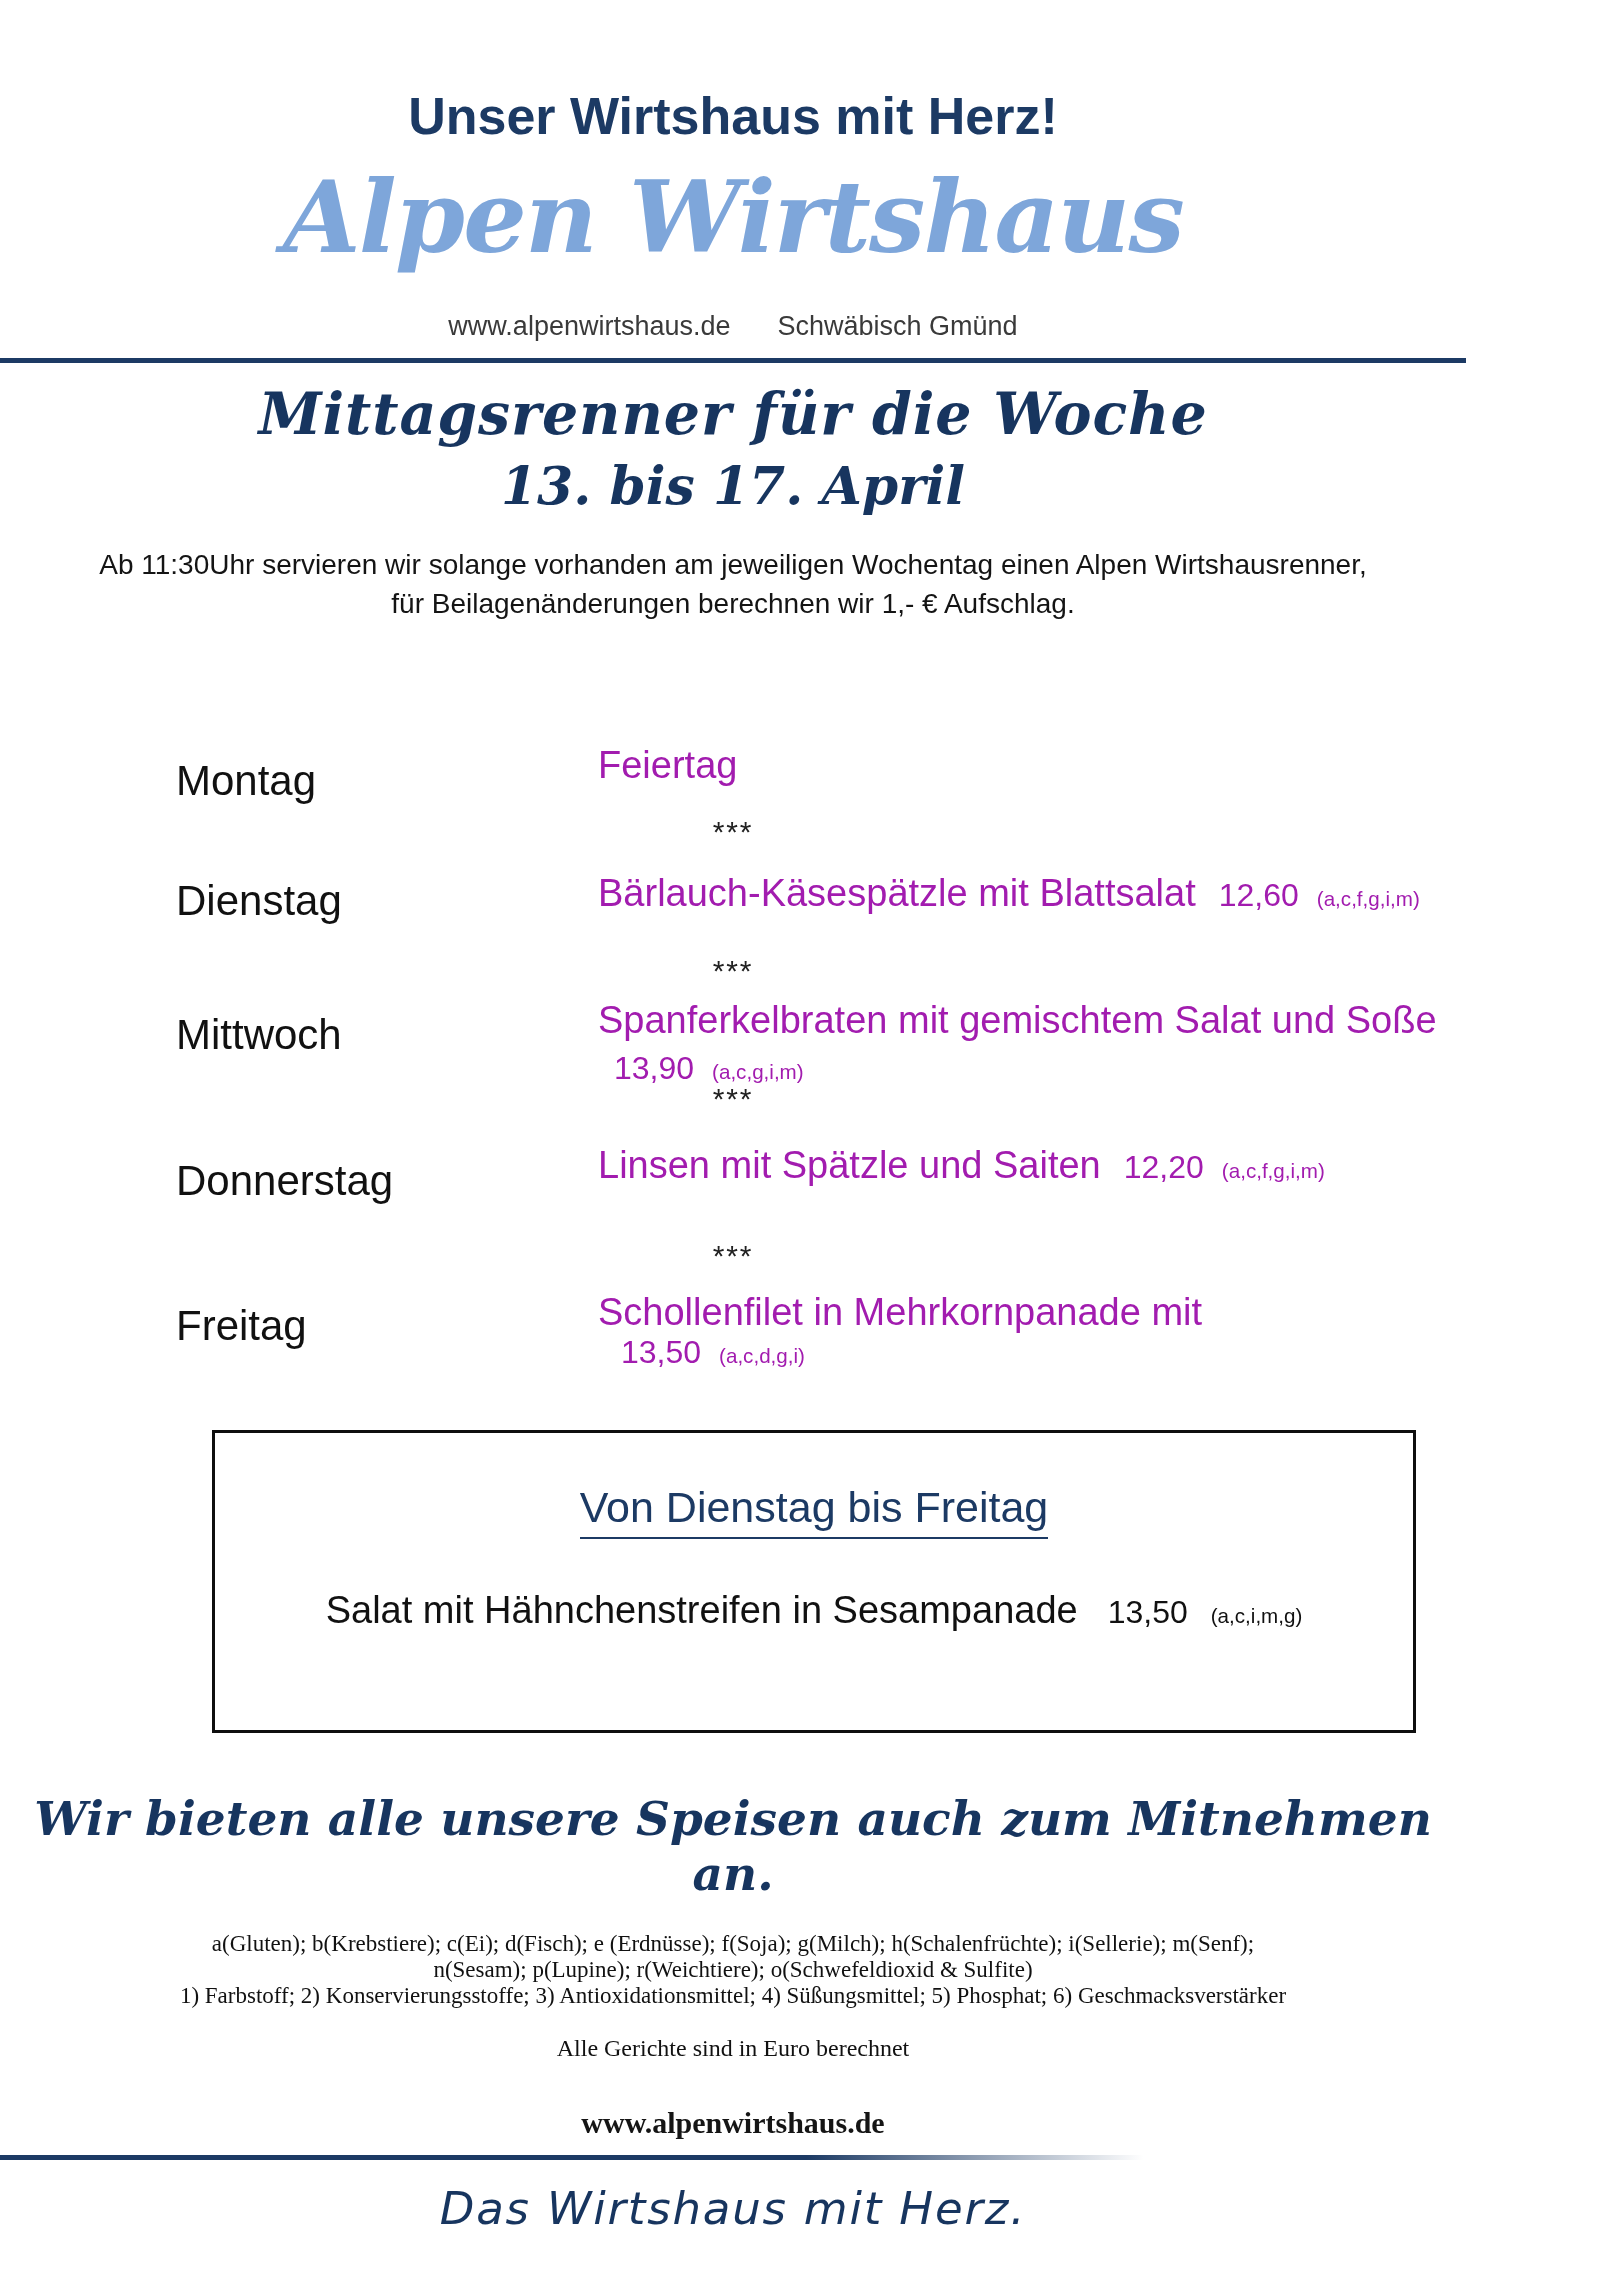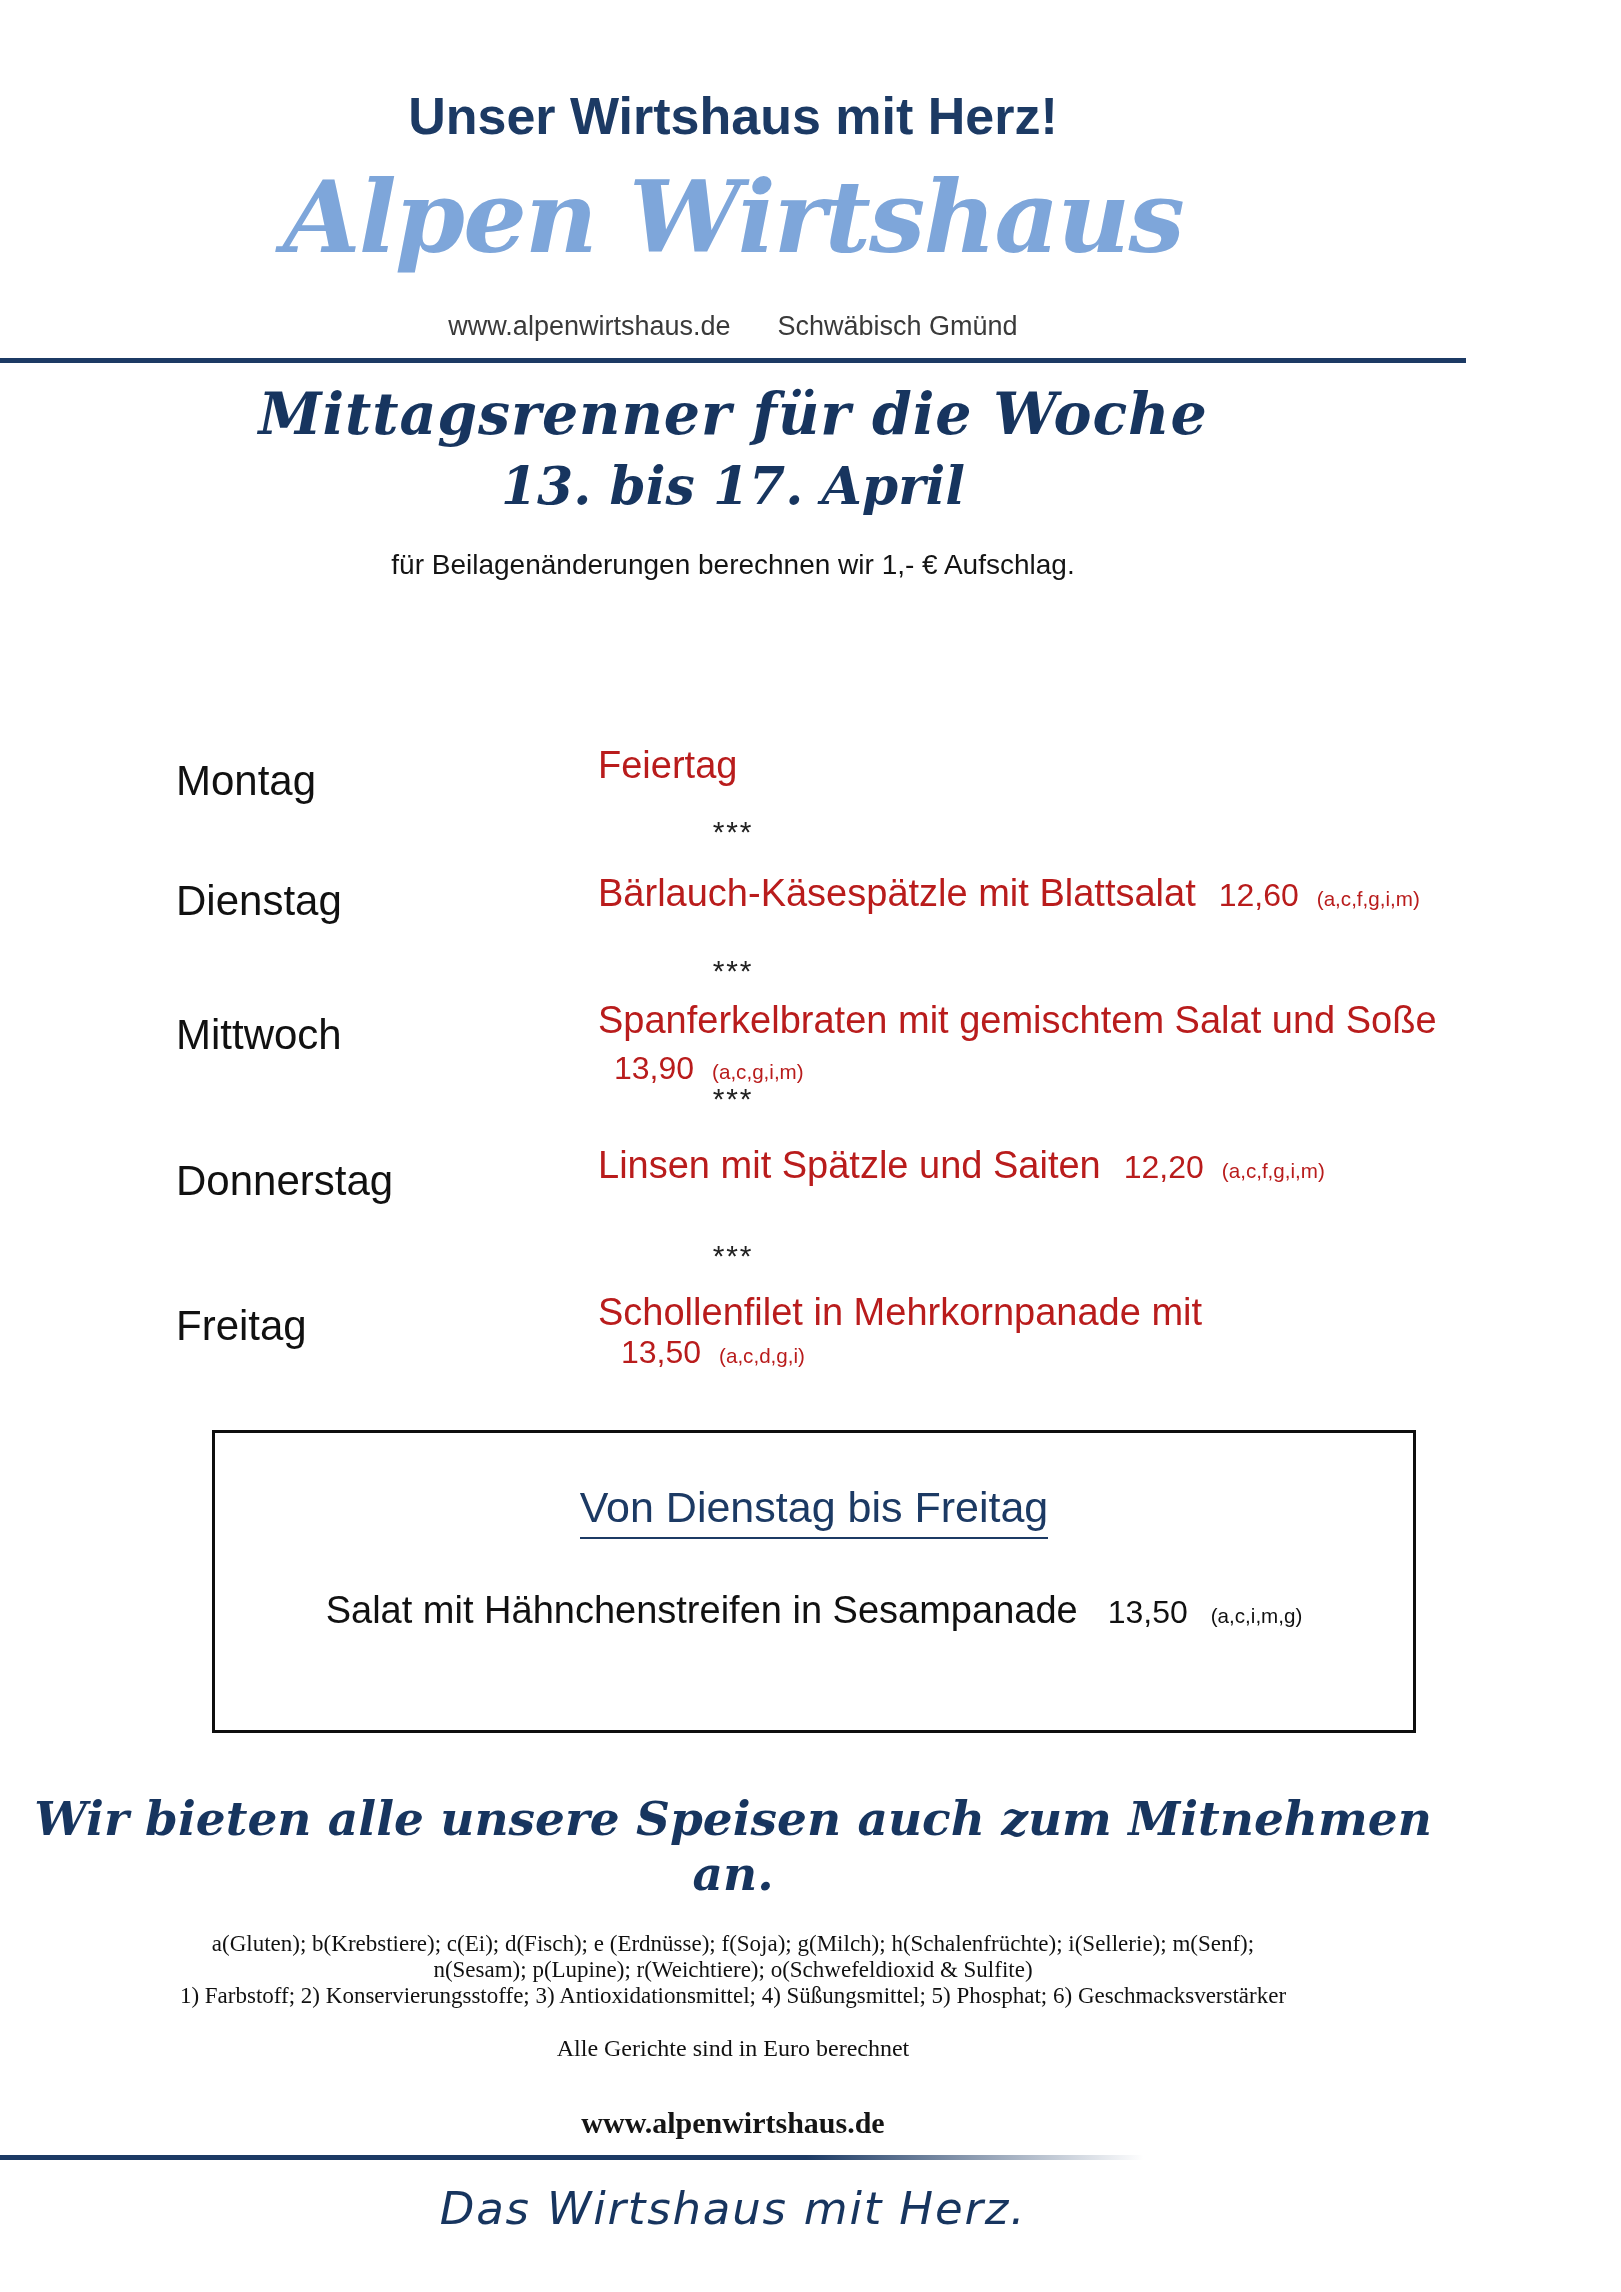--- a/index.html
+++ b/index.html
@@ -69,21 +69,21 @@
   .day {
     left: 176px;
     font-size: 42px;
     color: #111111;
     text-align: right;
   }
   .dishrow {
     left: 598px;
     display: flex;
     align-items: baseline;
-    color: #b91c1c;
+    color: #a21caf;
   }
   .dname { font-size: 38px; }
   .price { font-size: 32px; margin-left: 23px; }
   .alg   { font-size: 20.6px; margin-left: 18px; }
   .sep {
     font-size: 30px;
     color: #222222;
     letter-spacing: 1.8px;
   }
   .dish-line2 { margin-top: 0; }
@@ -171,20 +171,21 @@
   <div class="abs centered logo script">Alpen Wirtshaus</div>
   <div class="abs centered header-meta sans">
     <span>www.alpenwirtshaus.de</span><span class="gap"></span><span>Schwäbisch Gmünd</span>
   </div>
   <div class="abs rule-top"></div>
 
   <div class="abs centered title1 script">Mittagsrenner für die Woche</div>
   <div class="abs centered title2 script">13. bis 17. April</div>
 
   <div class="abs centered intro sans">
+    <div>Ab 11:30Uhr servieren wir solange vorhanden am jeweiligen Wochentag einen Alpen Wirtshausrenner,</div>
     <div>für Beilagenänderungen berechnen wir 1,- € Aufschlag.</div>
   </div>
 
   <div class="abs day sans" style="top:757px">Montag</div>
   <div class="abs dishrow sans" style="top:744px">
     <span class="dname">Feiertag</span>
   </div>
   <div class="abs centered sep sans" style="top:815px">***</div>
 
   <div class="abs day sans" style="top:877px">Dienstag</div>

